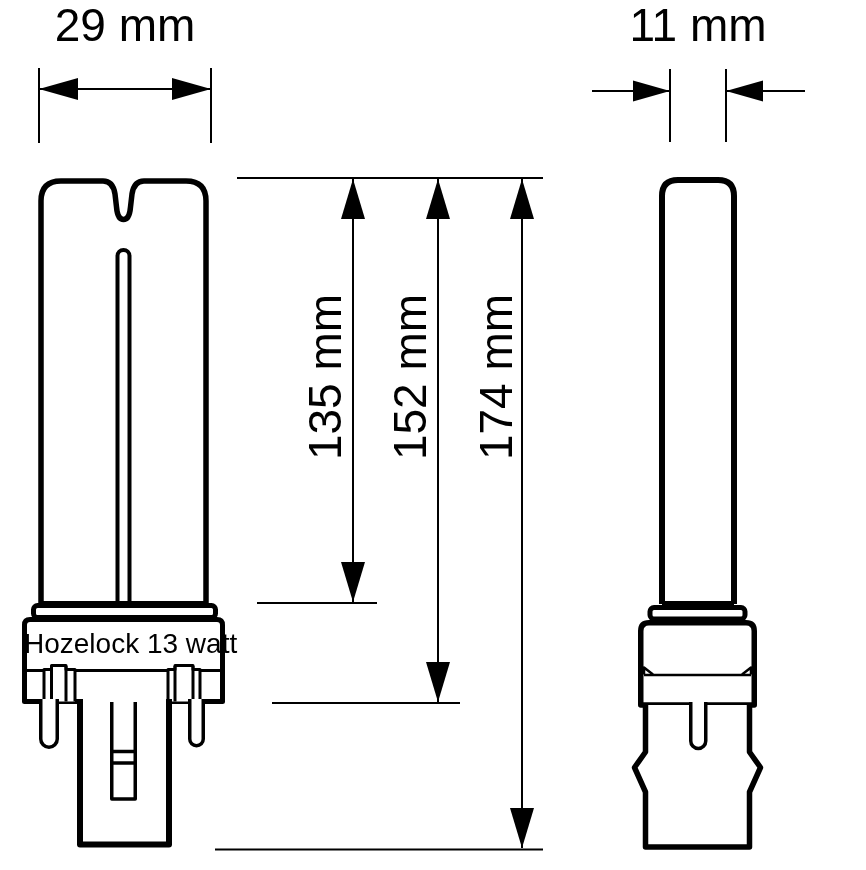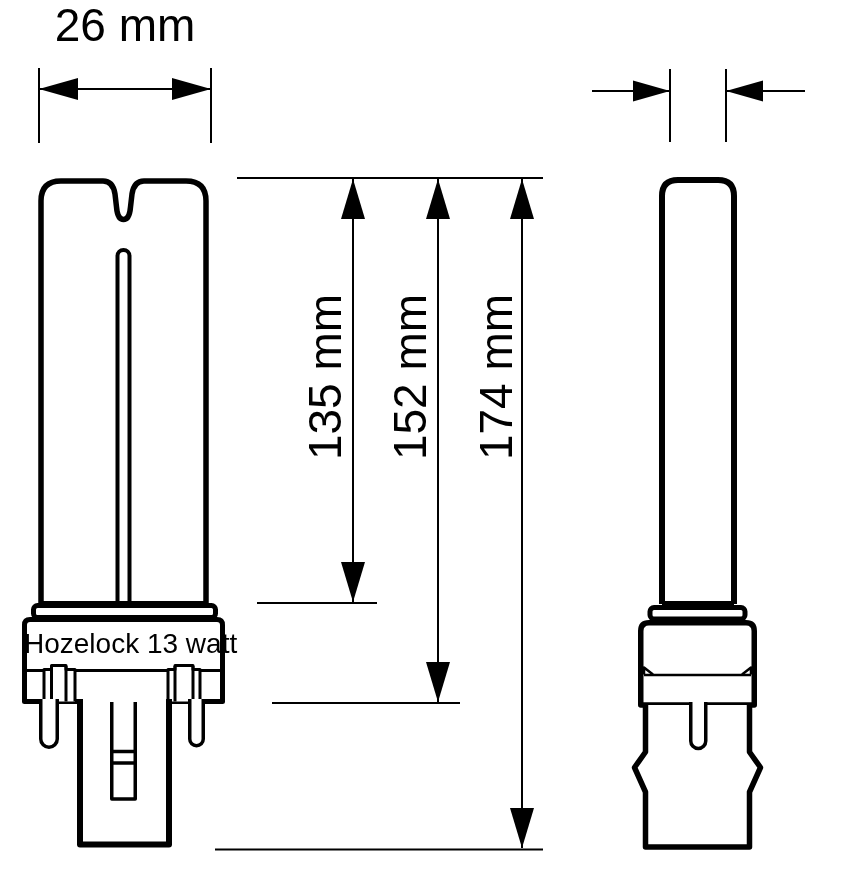--- a/index.html
+++ b/index.html
@@ -120,22 +120,23 @@
 
       <line stroke-width="2.5" x1="644" y1="675" x2="751" y2="675"></line>
       <path stroke-width="2.5" d="M 644,674.5 L 644,667.5 L 653,674.5"></path>
       <path stroke-width="2.5" d="M 751,674.5 L 751,667.5 L 742,674.5"></path>
 
       <path stroke-width="5.5" fill="#ffffff" d="M 645.5,705 L 645.5,752 L 634.5,767.5 L 645.5,792 L 645.5,847 L 749.5,847 L 749.5,792 L 760.5,767.5 L 749.5,752 L 749.5,705"></path>
       <path stroke-width="3.5" fill="#ffffff" d="M 690.75,702 L 690.75,741 A 7.5 7.5 0 0 0 705.75,741 L 705.75,702"></path>
     </g>
   </svg>
 
-  <div class="dim-label" style="left:25px; top:2px; width:200px;">26 mm</div>
+  <div class="dim-label" style="left:25px; top:2px; width:200px;">29 mm</div>
 
+  <div class="dim-label" style="left:598px; top:2px; width:200px;">11 mm</div>
 
   <div class="dim-label vertical" style="left:215px; top:354px;">135 mm</div>
 
   <div class="dim-label vertical" style="left:300px; top:354px;">152 mm</div>
 
   <div class="dim-label vertical" style="left:386px; top:354px;">174 mm</div>
 
   <div class="lamp-text">Hozelock 13 watt</div>
 
 </div>

